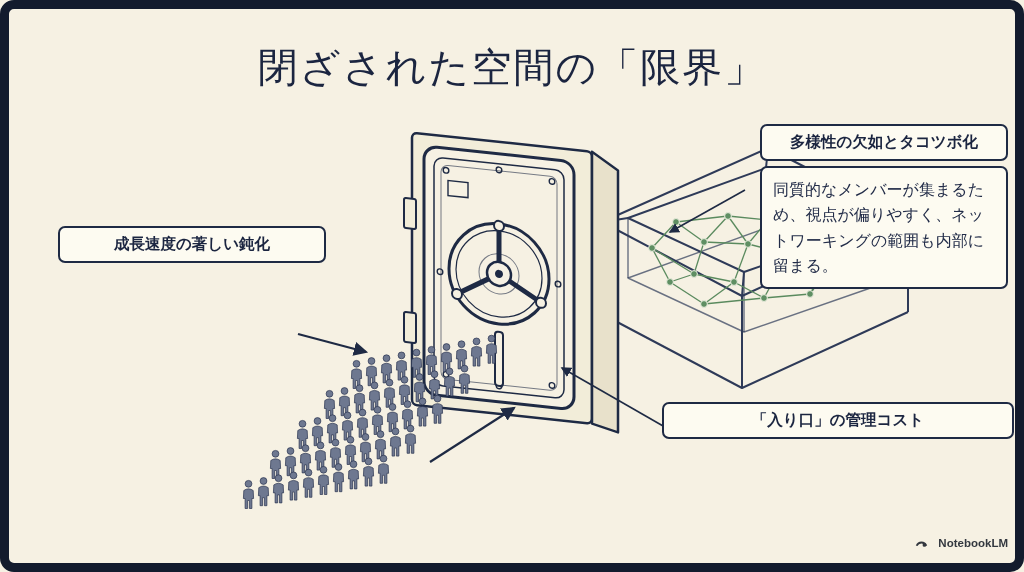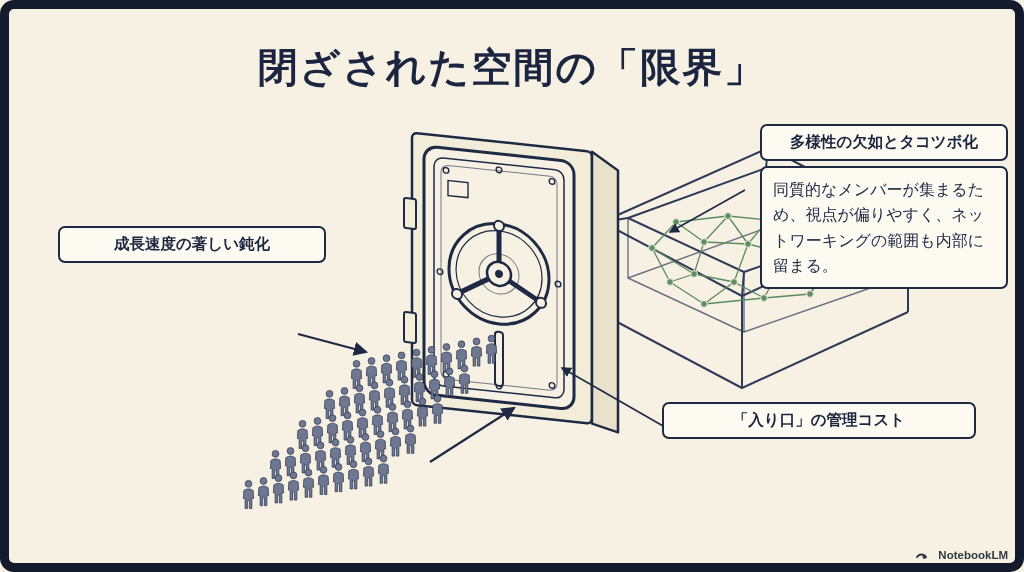--- a/index.html
+++ b/index.html
@@ -27,21 +27,21 @@
     z-index: 1;
   }
   .page-title {
     position: absolute;
     top: 40px;
     left: 0;
     width: 100%;
     margin: 0;
     text-align: center;
     font-size: 40px;
-    font-weight: 700;
+    font-weight: 400;
     letter-spacing: 2px;
     color: #1b2540;
     z-index: 5;
   }
   .callout {
     position: absolute;
     z-index: 10;
   }
   .callout-title {
     background: #fdfbf1;
@@ -60,21 +60,21 @@
     border-radius: 7px;
     padding: 9px 11px;
     font-size: 16px;
     line-height: 1.58;
     color: #222c48;
     text-align: left;
   }
   .brand {
     position: absolute;
     right: 16px;
-    bottom: 11px;
+    bottom: 23px;
     display: flex;
     align-items: center;
     gap: 10px;
     z-index: 60;
     font-size: 11.5px;
     font-weight: 700;
     color: #33383f;
   }
 
   
@@ -275,21 +275,21 @@
 
   <div class="callout" style="left:58px; top:226px; width:268px;">
     <div class="callout-title">成長速度の著しい鈍化</div>
   </div>
 
   <div class="callout" style="left:760px; top:124px; width:248px;">
     <div class="callout-title">多様性の欠如とタコツボ化</div>
     <div class="callout-body">同質的なメンバーが集まるため、視点が偏りやすく、ネットワーキングの範囲も内部に留まる。</div>
   </div>
 
-  <div class="callout" style="left:662px; top:402px; width:314px;">
+  <div class="callout" style="left:662px; top:402px; width:352px;">
     <div class="callout-title">「入り口」の管理コスト</div>
   </div>
 
   <div class="brand">
     <svg width="13" height="13" viewBox="0 0 16 16">
       <path d="M2,12 A6.5,6.5 0 0 1 14,12" fill="none" stroke="#33383f" stroke-width="2.2"></path>
       <circle cx="11.6" cy="11" r="2.3" fill="#33383f"></circle>
     </svg>
     <span>NotebookLM</span>
   </div>

